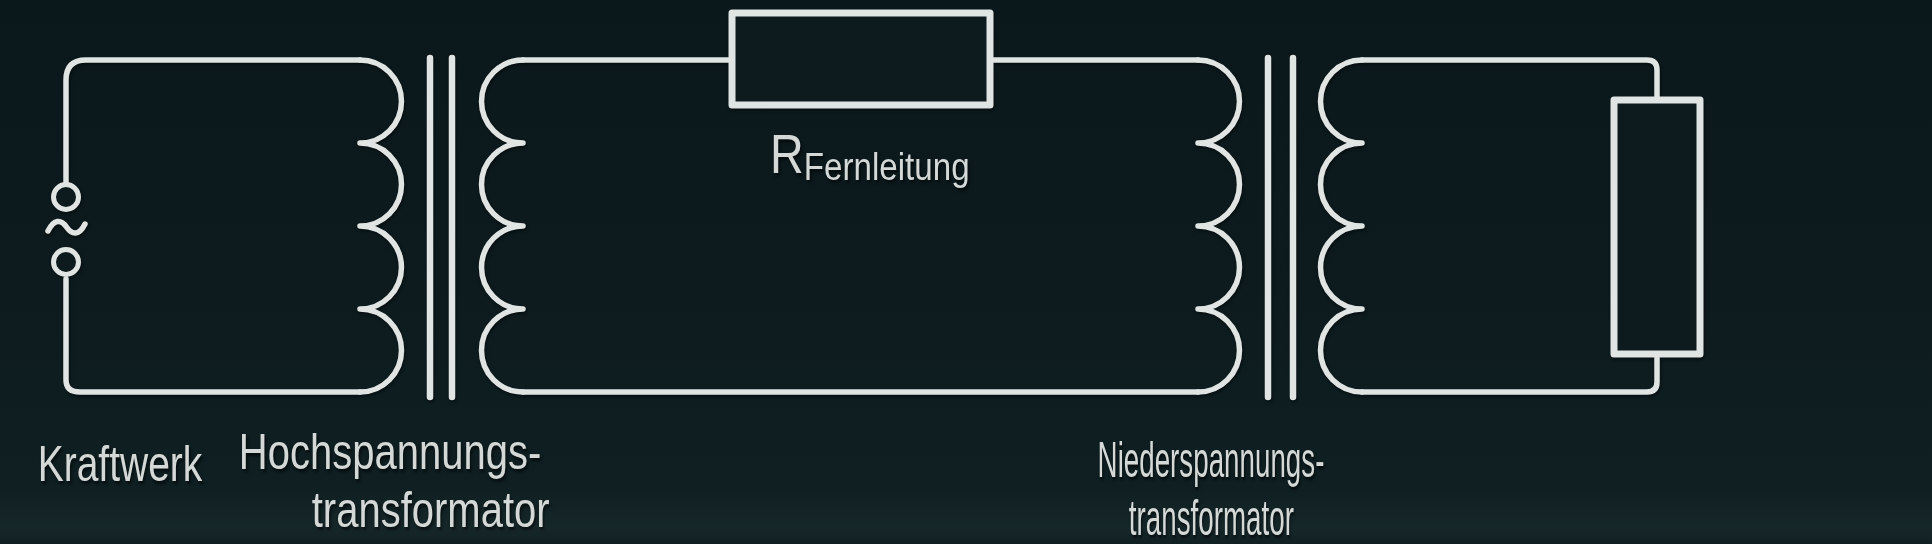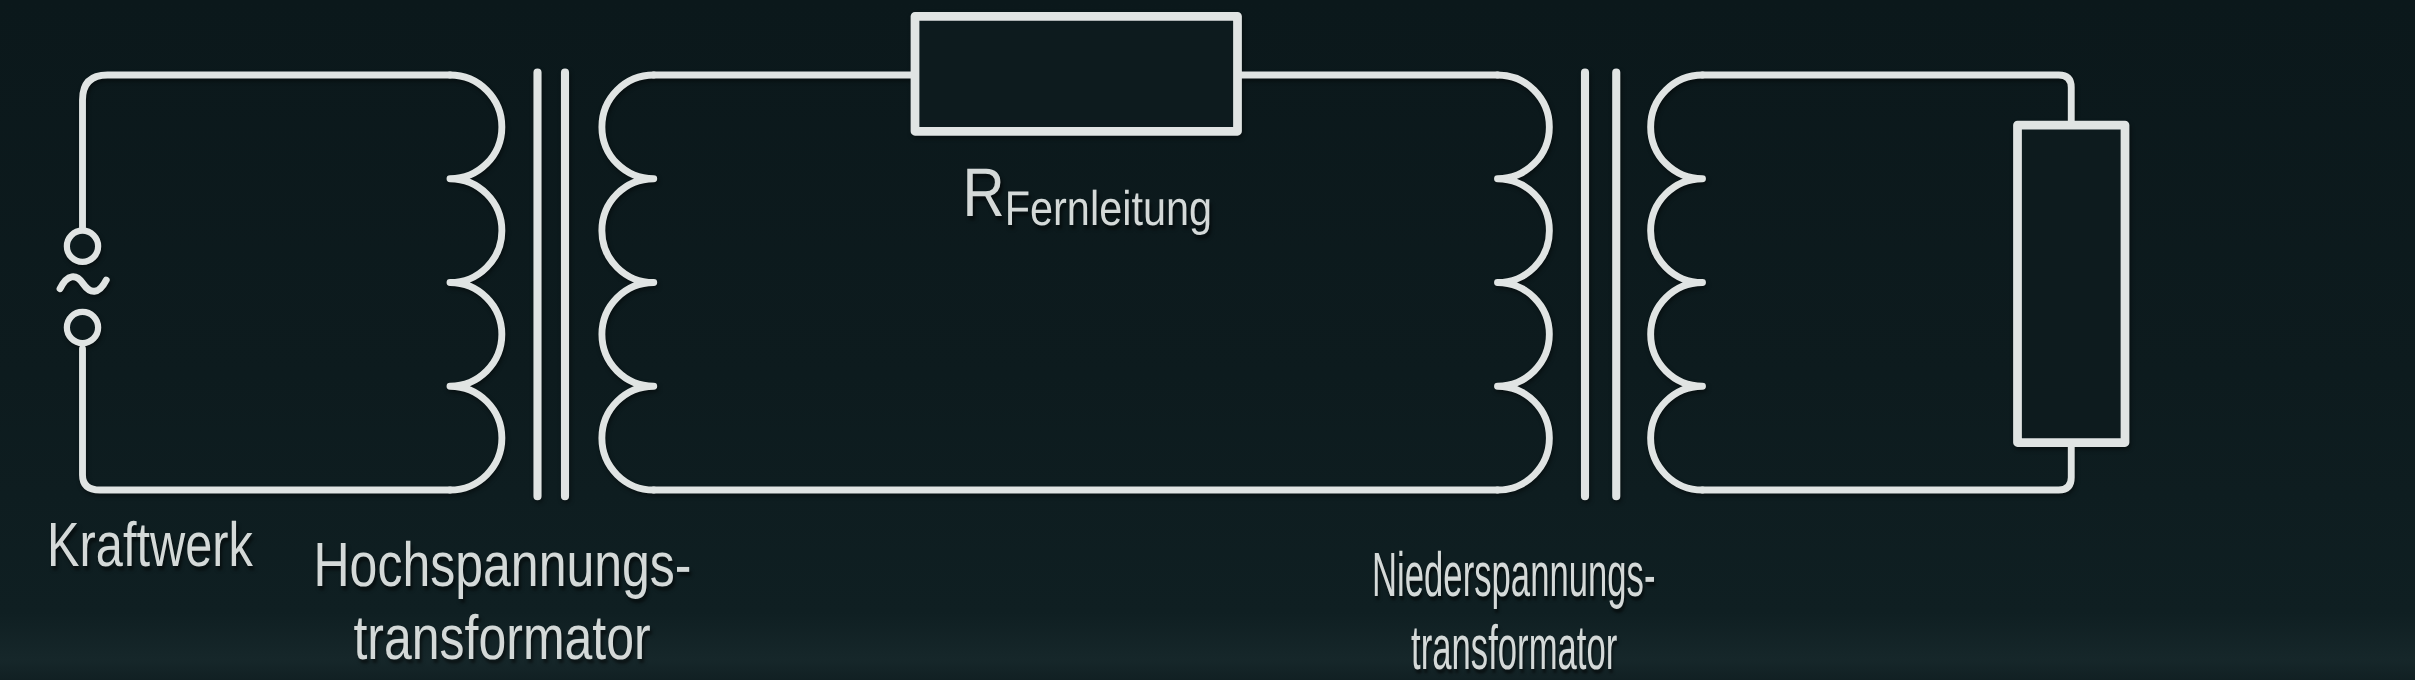--- a/index.html
+++ b/index.html
@@ -72,25 +72,25 @@
       <path stroke-width="6.5" d="M 1268 58 L 1268 397 M 1293 58 L 1293 397"></path>
       <path d="M 1362 60 a 41.5 41.5 0 0 0 0 83 a 41.5 41.5 0 0 0 0 83 a 41.5 41.5 0 0 0 0 83 a 41.5 41.5 0 0 0 0 83"></path>
     </g>
 
     <g>
       <path d="M 1362 60 L 1647 60 Q 1657 60 1657 70 L 1657 382 Q 1657 392 1647 392 L 1362 392"></path>
       <rect x="1614" y="100" width="86" height="254" fill="#0d1b1e" stroke-width="7"></rect>
     </g>
   </svg>
 
-  <div class="lbl" style="left:120px; top:408px;">
+  <div class="lbl" style="left:120px; top:436px;">
     <span class="line"><span class="glyph sx78">Kraftwerk</span></span>
   </div>
 
-  <div class="lbl" style="left:402px; top:424px;">
+  <div class="lbl" style="left:390px; top:424px;text-align:right;">
     <span class="line"><span class="glyph sx80">Hochspannungs-</span></span>
     <span class="line"><span class="glyph sx80">transformator</span></span>
   </div>
 
   <div id="r-label">
     <span class="r-main">R</span><span class="r-sub">Fernleitung</span>
   </div>
 
   <div class="lbl" style="left:1211px; top:432px;">
     <span class="line"><span class="glyph sx56">Niederspannungs-</span></span>

